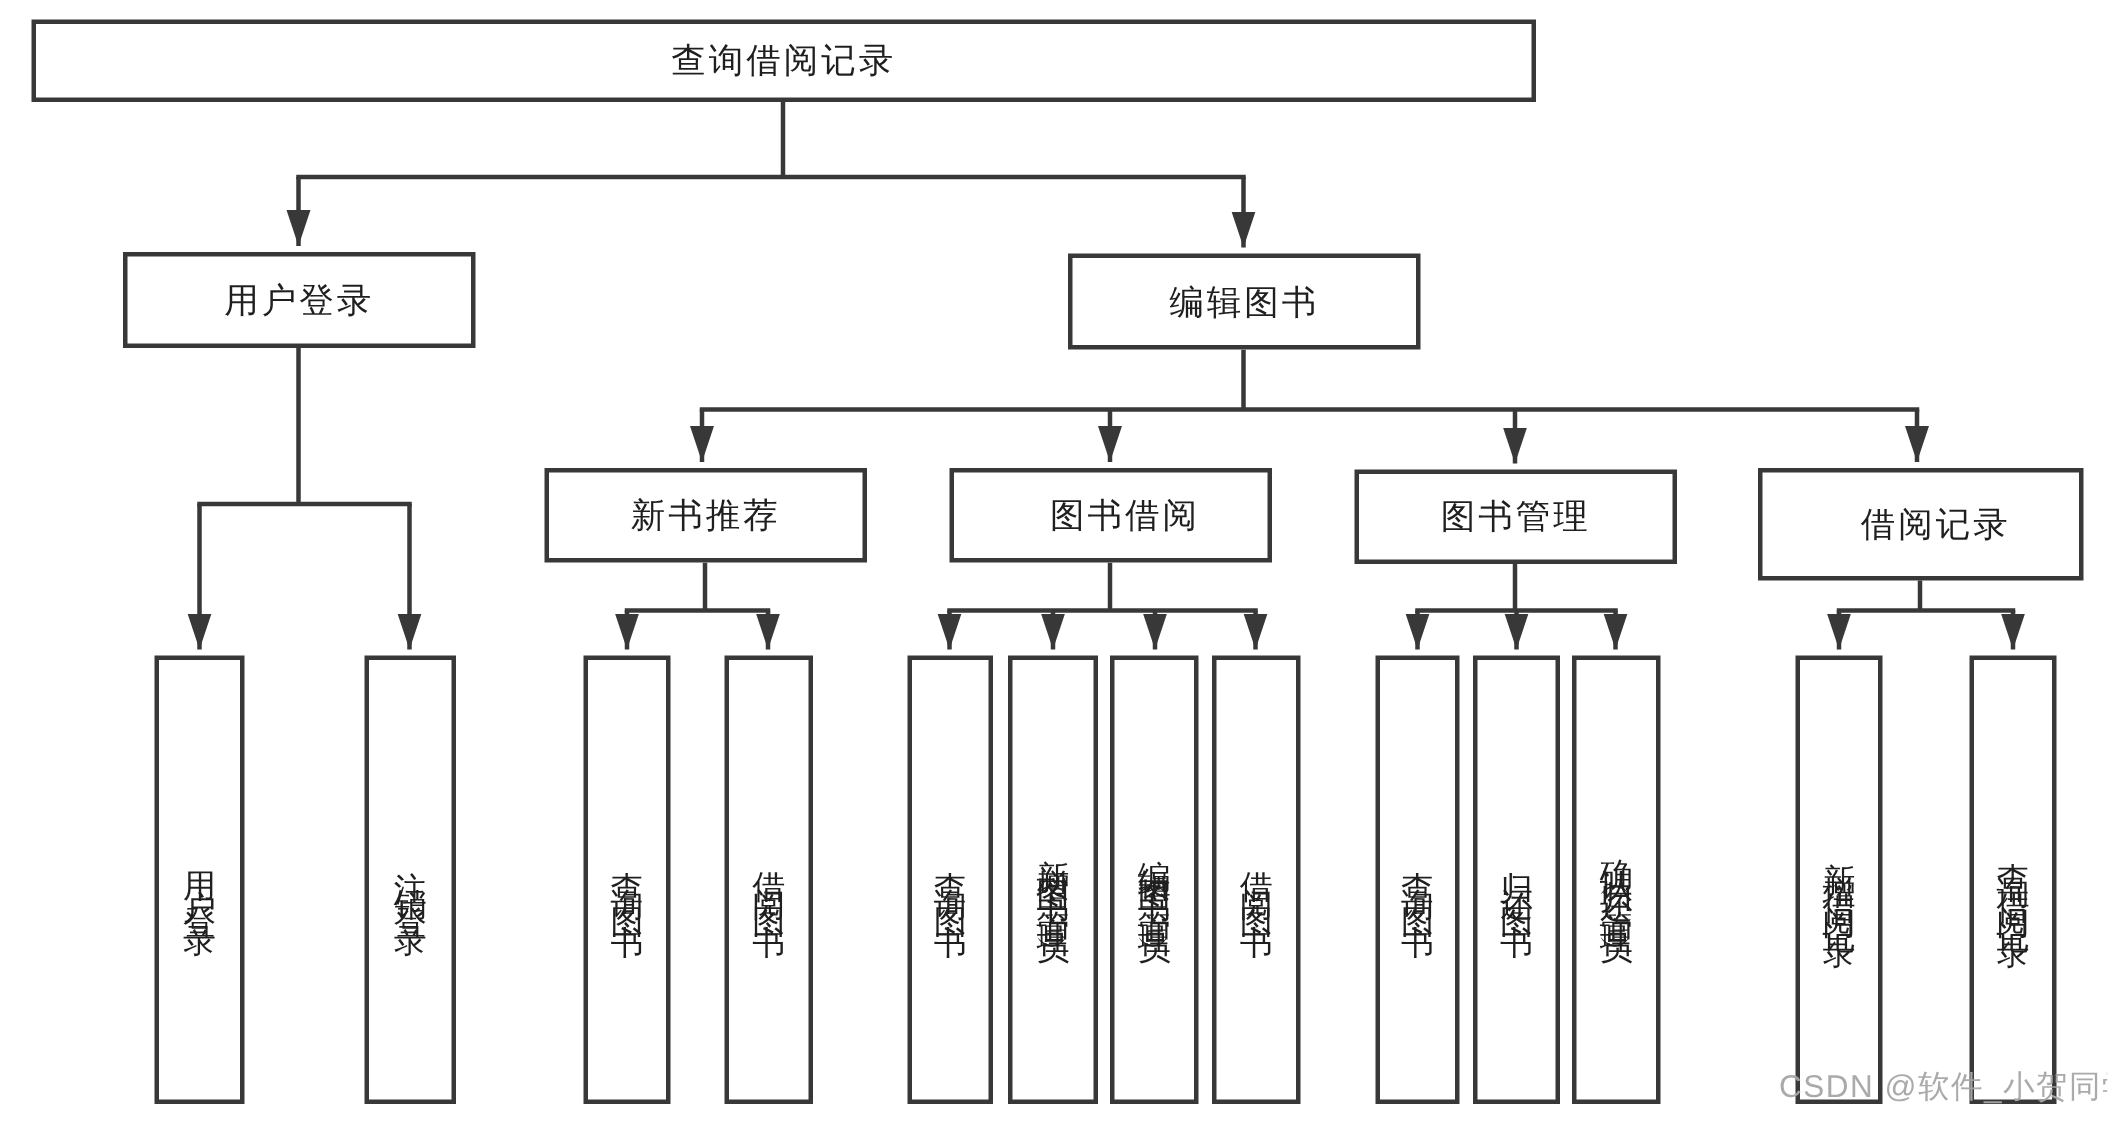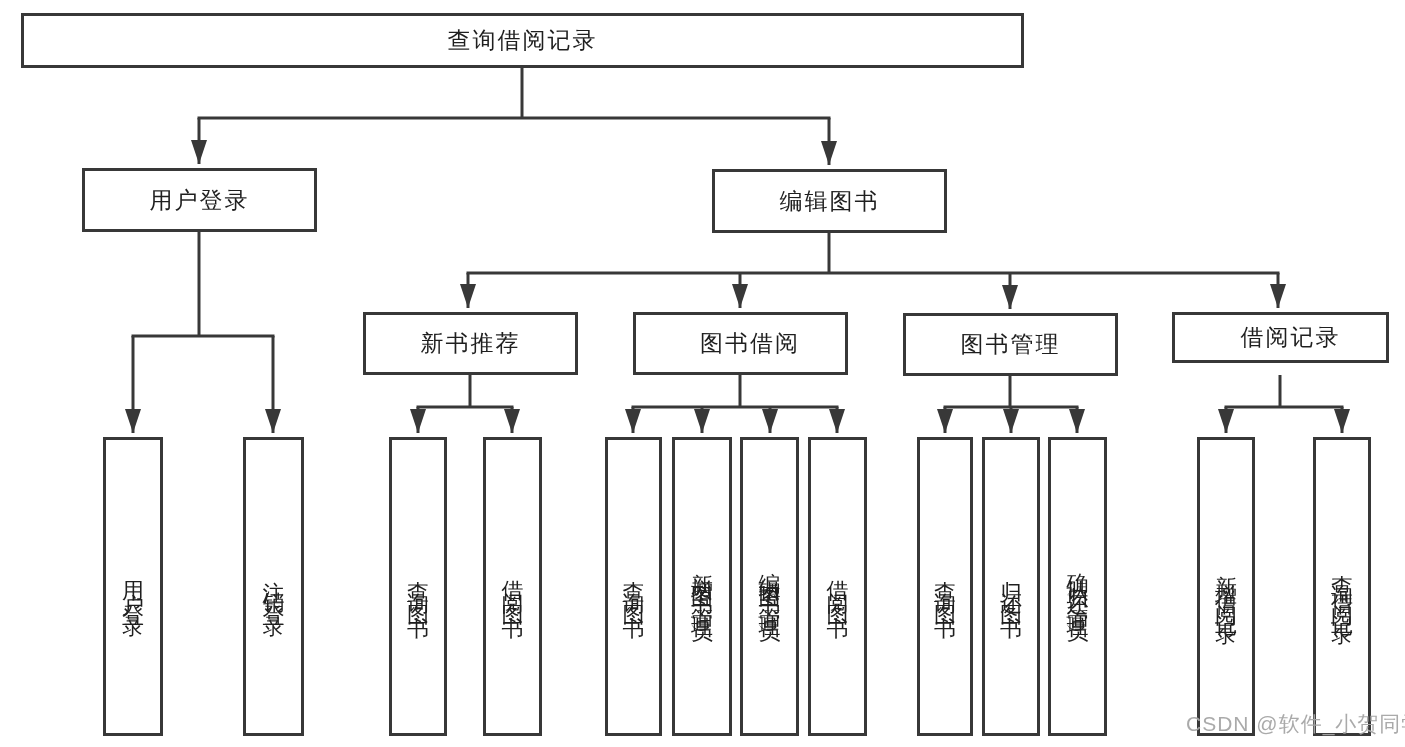--- a/index.html
+++ b/index.html
@@ -133,21 +133,21 @@
 
   <div class="box" style="left:363px; top:312px; width:215px; height:63px;text-align:right;">
     <span class="h-label">新书推荐</span>
   </div>
   <div class="box" style="left:633px; top:312px; width:215px; height:63px;padding-left:19px;">
     <span class="h-label">图书借阅</span>
   </div>
   <div class="box" style="left:903px; top:313px; width:215px; height:63px;">
     <span class="h-label">图书管理</span>
   </div>
-  <div class="box" style="left:1172px; top:312px; width:217px; height:51px;padding-left:20px;">
+  <div class="box" style="left:1172px; top:312px; width:217px; height:75px;padding-left:20px;">
     <span class="h-label">借阅记录</span>
   </div>
 
   <div class="box" style="left:103px; top:437px; width:60px; height:299px;">
     <span class="v-label">用户登录</span>
   </div>
   <div class="box" style="left:243px; top:437px; width:61px; height:299px;">
     <span class="v-label">注销登录</span>
   </div>
 

